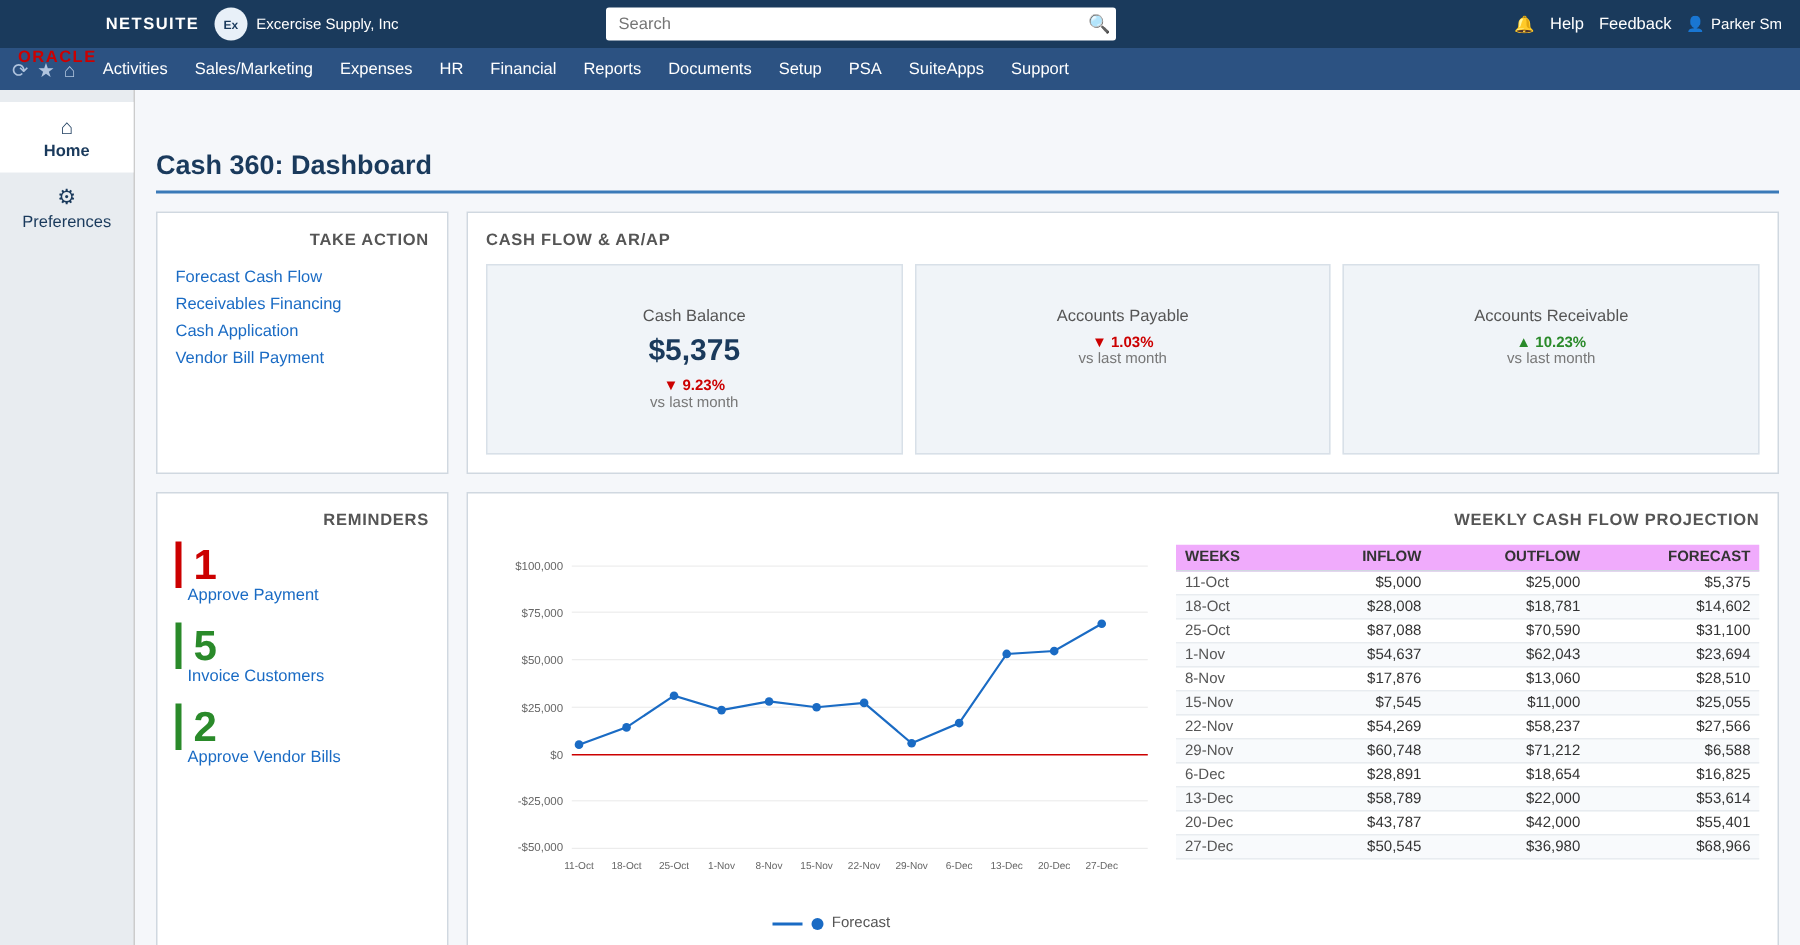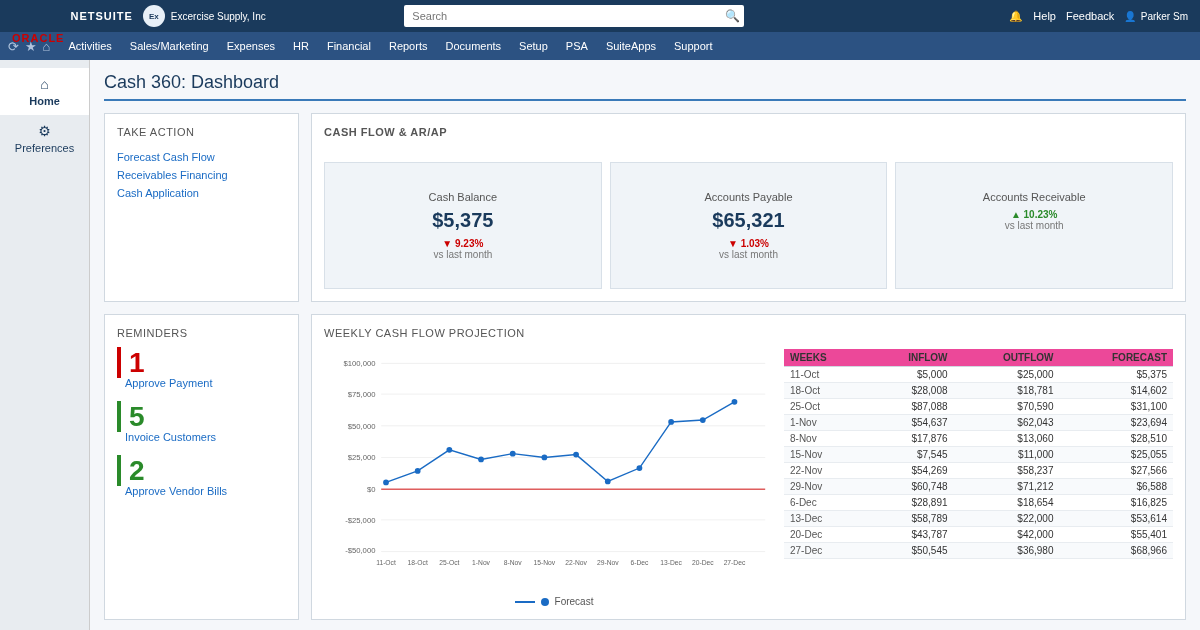--- a/index.html
+++ b/index.html
@@ -147,49 +147,51 @@
 
     
     .content-area {
       flex: 1;
       background: #f5f7fa;
       overflow-y: auto;
       padding: 12px 14px;
     }
     .page-title {
       font-size: 18px;
-      font-weight: normal;
+      font-weight: bold;
       color: #1a3a5c;
       margin-bottom: 12px;
       padding-bottom: 6px;
       border-bottom: 2px solid #3a7ab8;
+      margin-top: 28px;
     }
 
     
     .top-row {
       display: flex;
       gap: 12px;
       margin-bottom: 12px;
     }
 
     
     .take-action-panel {
       background: white;
       border: 1px solid #d0d8e0;
       padding: 12px;
       width: 195px;
       min-width: 195px;
     }
     .panel-title {
       font-size: 11px;
-      font-weight: normal;
+      font-weight: bold;
       color: #555;
       letter-spacing: 0.5px;
       margin-bottom: 10px;
       text-transform: uppercase;
+      text-align: right;
     }
     .action-link {
       display: block;
       color: #1a6bc4;
       font-size: 11px;
       padding: 3px 0;
       cursor: pointer;
       text-decoration: none;
     }
 
@@ -198,21 +200,21 @@
       flex: 1;
       background: white;
       border: 1px solid #d0d8e0;
       padding: 12px;
     }
     .cashflow-title {
       font-size: 11px;
       font-weight: bold;
       color: #555;
       letter-spacing: 0.5px;
-      margin-bottom: 24px;
+      margin-bottom: 10px;
       text-transform: uppercase;
     }
     .metric-cards {
       display: flex;
       gap: 8px;
     }
     .metric-card {
       flex: 1;
       background: #f0f4f8;
       border: 1px solid #d8e0e8;
@@ -304,21 +306,21 @@
       height: 240px;
     }
 
     
     .cf-table {
       width: 100%;
       border-collapse: collapse;
       font-size: 10px;
     }
     .cf-table th {
-      background: #ec4899;
+      background: #f0abfc;
       padding: 3px 6px;
       text-align: right;
       font-weight: bold;
       color: #333;
       border-bottom: 1px solid #d0d8e0;
       font-size: 10px;
     }
     .cf-table th:first-child { text-align: left; }
     .cf-table td {
       padding: 2px 6px;
@@ -412,36 +414,36 @@
   <div class="content-area">
     <h1 class="page-title">Cash 360: Dashboard</h1>
 
     <div class="top-row">
 
       <div class="take-action-panel">
         <div class="panel-title">TAKE ACTION</div>
         <a class="action-link">Forecast Cash Flow</a>
         <a class="action-link">Receivables Financing</a>
         <a class="action-link">Cash Application</a>
+        <a class="action-link">Vendor Bill Payment</a>
       </div>
 
       <div class="cashflow-panel">
         <div class="cashflow-title">CASH FLOW &amp; AR/AP</div>
         <div class="metric-cards">
 
           <div class="metric-card">
             <div class="metric-label">Cash Balance</div>
             <div class="metric-value">$5,375</div>
             <div class="metric-change down">▼ 9.23%</div>
             <div class="metric-vs">vs last month</div>
           </div>
 
           <div class="metric-card">
             <div class="metric-label">Accounts Payable</div>
-            <div class="metric-value">$65,321</div>
             <div class="metric-change down">▼ 1.03%</div>
             <div class="metric-vs">vs last month</div>
           </div>
 
           <div class="metric-card">
             <div class="metric-label">Accounts Receivable</div>
             <div class="metric-change up">▲ 10.23%</div>
             <div class="metric-vs">vs last month</div>
           </div>
 

